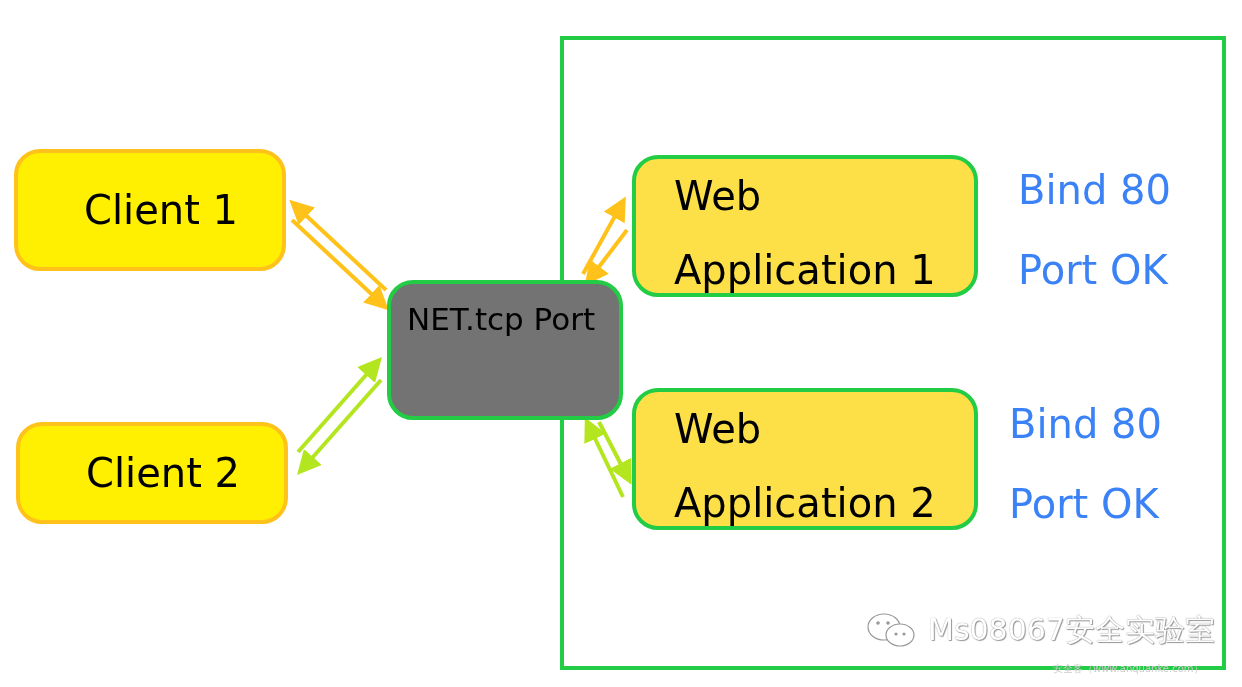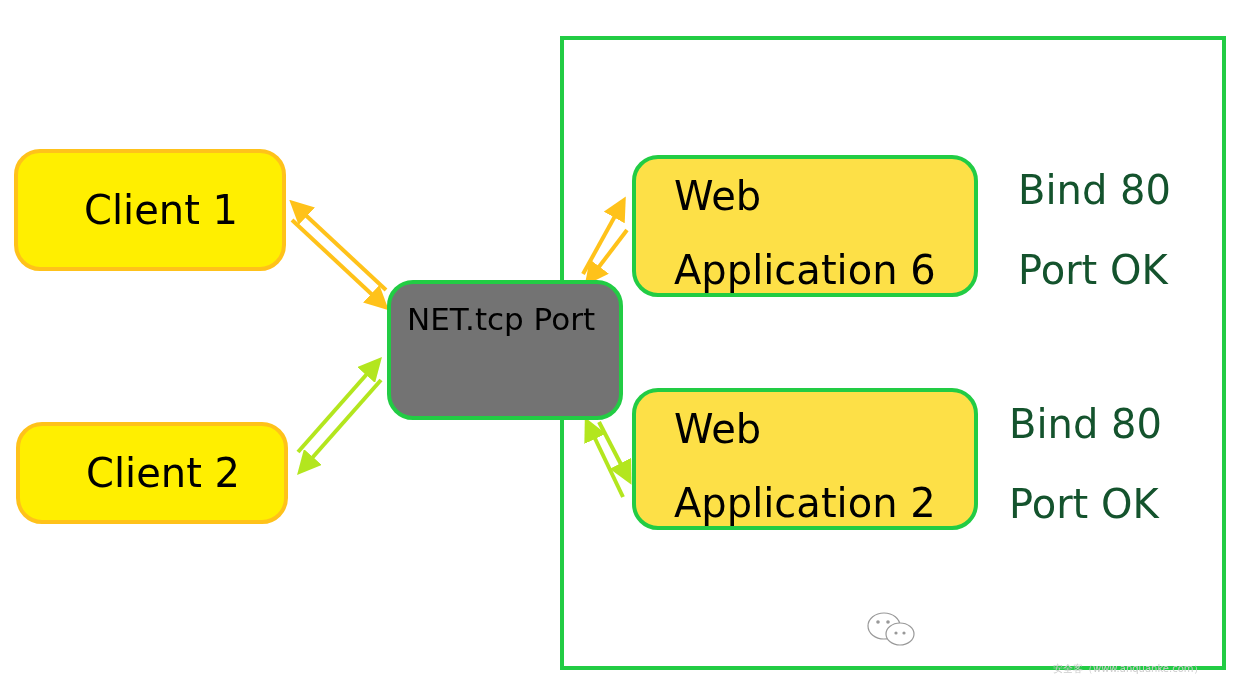--- a/index.html
+++ b/index.html
@@ -7,21 +7,21 @@
          font-family: "DejaVu Sans", sans-serif; }
   .frame { position: absolute; left: 560px; top: 36px; width: 666px; height: 634px;
            border: 4px solid #22cc44; box-sizing: border-box; }
   .box { position: absolute; box-sizing: border-box; border-radius: 26px; color: #000; }
   .client { background: #ffef00; border: 4px solid #ffc21a;
             display: flex; align-items: center; justify-content: center; font-size: 40px; padding-left: 22px; }
   .hub { background: #737373; border: 4px solid #22cc44; font-size: 31px; line-height: 50px;
          padding: 10px 0 0 16px; }
   .app { background: #fde047; border: 4px solid #22cc44; font-size: 40px; line-height: 74px;
          padding: 0 0 0 38px; }
-  .status { position: absolute; font-size: 40px; line-height: 80px; color: #14532d; }
+  .status { position: absolute; font-size: 40px; line-height: 80px; color: #3b82f6; }
   svg.arrows { position: absolute; left: 0; top: 0; }
   .wm { position: absolute; left: 866px; top: 610px; font-size: 30px; color: #fff;
         text-shadow: 0 0 1px #777, 1px 1px 1px #999; display: flex; align-items: center; gap: 10px; }
   .wm-sub { position: absolute; left: 1053px; top: 662px; font-size: 10px; color: #ccc; }
 </style>
 </head>
 <body>
 
 <div class="frame"></div>
 
@@ -50,21 +50,21 @@
 <div class="box client" style="left:16px;top:422px;width:272px;height:102px;">
   <span>Client 2</span>
 </div>
 
 <div class="box hub" style="left:387px;top:280px;width:236px;height:140px;">
   <div>NET.tcp Port</div>
 </div>
 
 <div class="box app" style="left:632px;top:155px;width:346px;height:142px;">
   <div>Web</div>
-  <div>Application 6</div>
+  <div>Application 1</div>
 </div>
 <div class="box app" style="left:632px;top:388px;width:346px;height:142px;">
   <div>Web</div>
   <div>Application 2</div>
 </div>
 
 <div class="status" style="left:1018px;top:150px;">
   <div>Bind 80</div>
   <div>Port OK</div>
 </div>
@@ -75,14 +75,15 @@
 
 <div class="wm">
   <svg width="52" height="40" viewBox="0 0 52 40">
     <ellipse cx="18" cy="16" rx="16" ry="13" fill="#fff" stroke="#999" stroke-width="1.2"></ellipse>
     <ellipse cx="34" cy="24" rx="14" ry="11" fill="#fff" stroke="#999" stroke-width="1.2"></ellipse>
     <circle cx="12" cy="12" r="1.8" fill="#999"></circle>
       <circle cx="22" cy="12" r="1.8" fill="#999"></circle>
     <circle cx="30" cy="23" r="1.6" fill="#999"></circle>
       <circle cx="38" cy="23" r="1.6" fill="#999"></circle>
   </svg>
+  <span>Ms08067安全实验室</span>
 </div>
 <div class="wm-sub">安全客（www.anquanke.com）</div>
 
 </body></html>

